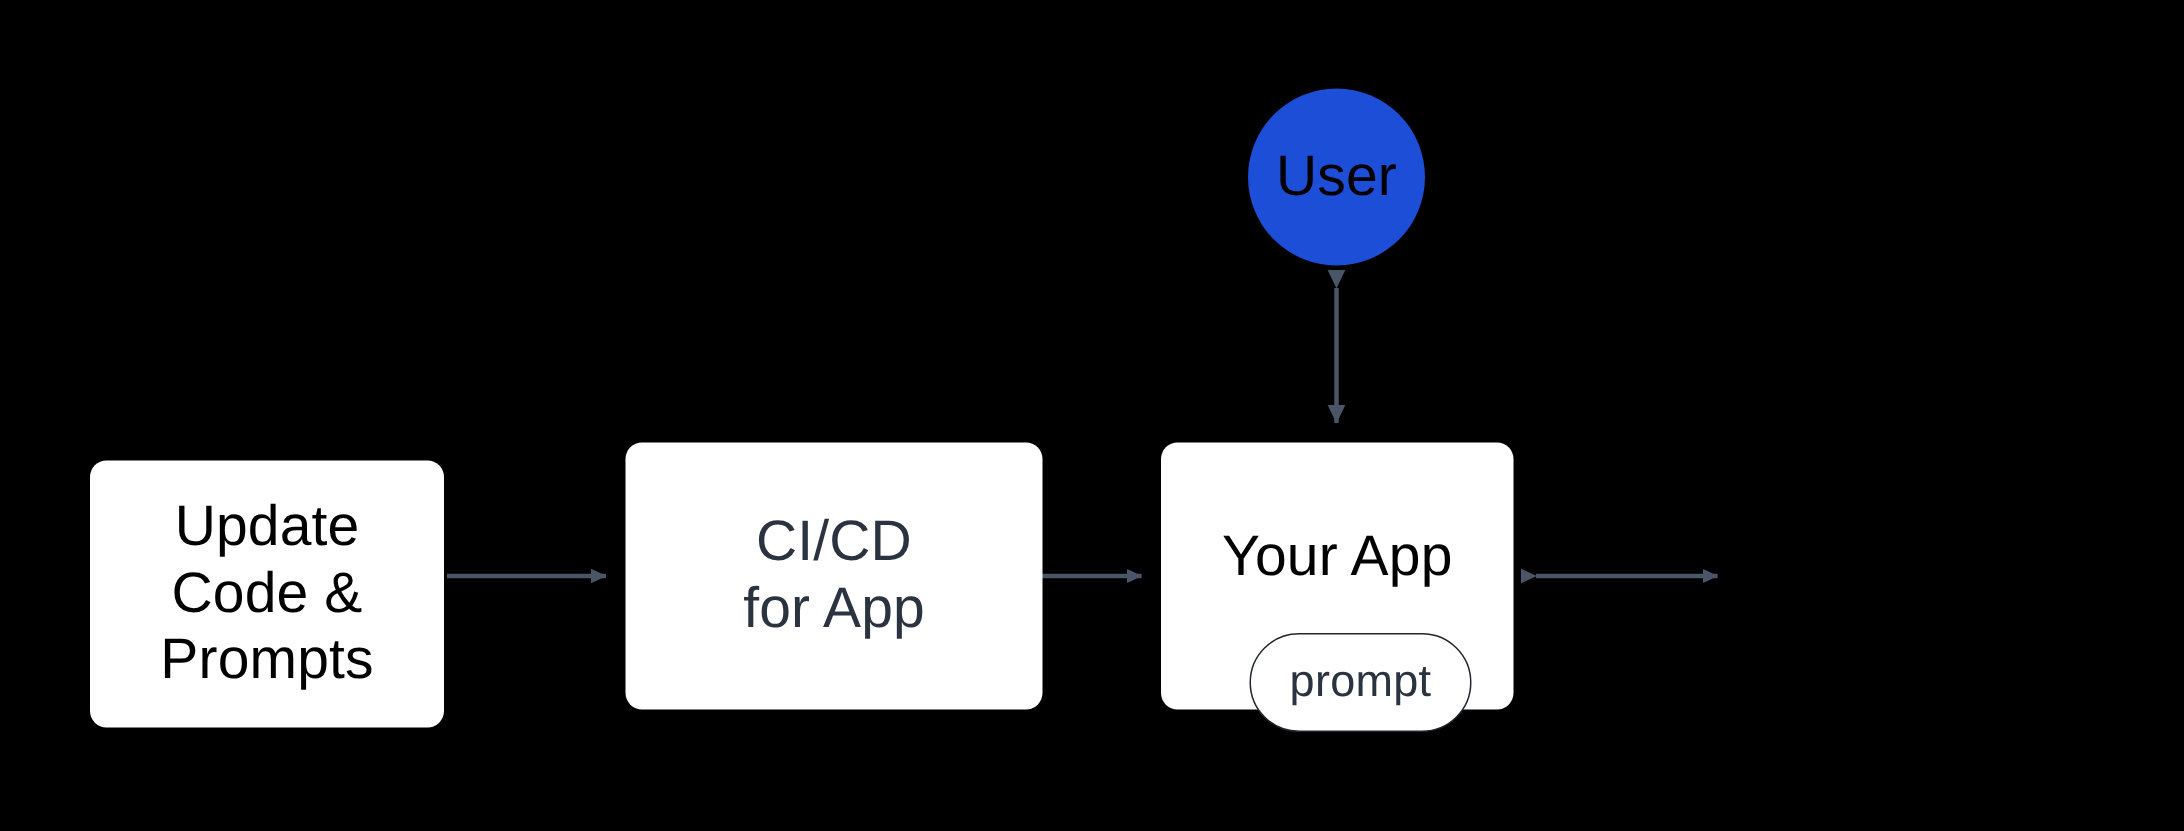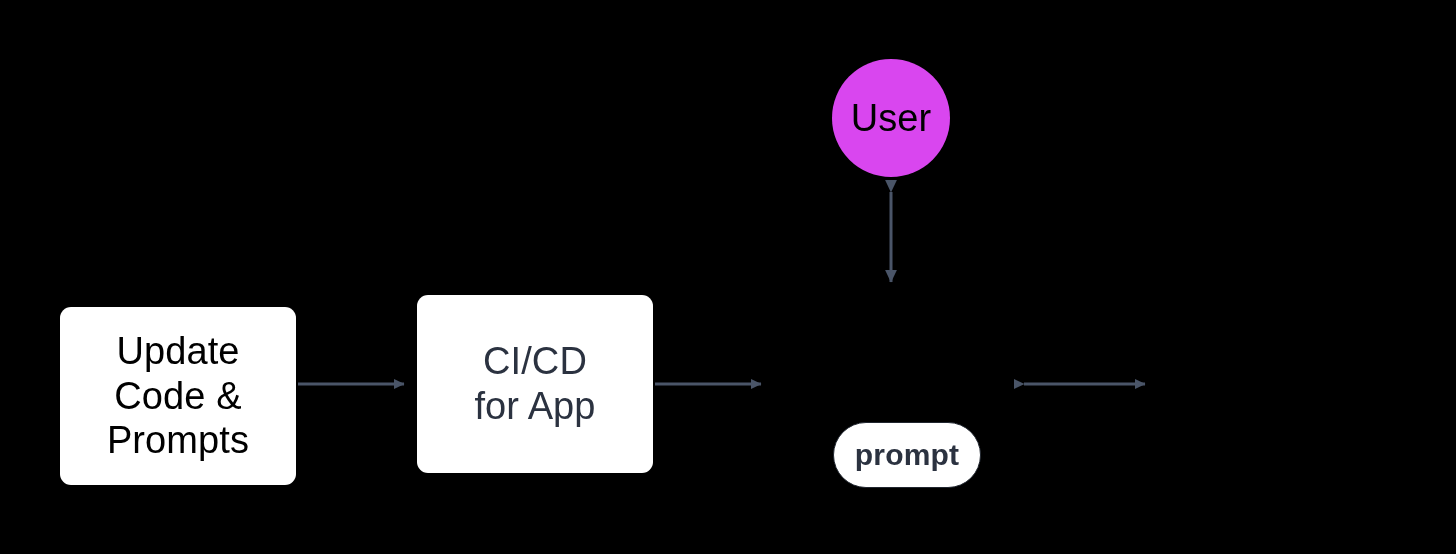--- a/index.html
+++ b/index.html
@@ -28,21 +28,21 @@
   .node-label {
     font-size: 38px;
     line-height: 1.18;
     letter-spacing: 0.1px;
     white-space: pre-line;
     color: #000000;
   }
   .node-label.navy { color: #2b3240; }
   .node-circle {
     position: absolute;
-    background: #d946ef;
+    background: #1d4ed8;
     border-radius: 50%;
     display: flex;
     align-items: center;
     justify-content: center;
   }
   .pill {
     position: absolute;
     background: #ffffff;
     border: 1.6px solid #20262f;
     border-radius: 999px;
@@ -60,26 +60,26 @@
   .edge-svg {
     position: absolute;
     left: 0;
     top: 0;
     width: 1456px;
     height: 554px;
     overflow: visible;
     pointer-events: none;
   }
   .box1 { left: 60px;   top: 295px; width: 236px; height: 178px; margin-top: 12px; }
-  .box2 { left: 417px;  top: 295px; width: 236px; height: 178px; }
+  .box2 { left: 417px;  top: 295px; width: 278px; height: 178px; }
   .box3 { left: 774px;  top: 295px; width: 235px; height: 178px; }
   .box4 { left: 1159px; top: 295px; width: 238px; height: 178px; }
   .circle1 { left: 832px; top: 59px; width: 118px; height: 118px; }
   .circle1 .node-label { font-size: 38px; }
-  .pill1 { left: 833px; top: 422px; width: 148px; height: 66px; font-weight: bold; }
+  .pill1 { left: 833px; top: 422px; width: 148px; height: 66px; }
   .box3-inner {
     position: absolute;
     left: 0; right: 0;
     top: 54px;
     text-align: center;
   }
 </style>
 </head>
 <body>
 
@@ -118,19 +118,24 @@
     <span class="node-label">Update
 Code &amp;
 Prompts</span>
   </div>
 
   <div class="node-box box2">
     <span class="node-label navy">CI/CD
 for App</span>
   </div>
 
+  <div class="node-box box3">
+    <div class="box3-inner">
+      <span class="node-label">Your App</span>
+    </div>
+  </div>
 
   <div class="pill pill1">
     <span class="pill-label">prompt</span>
   </div>
 
 
 </div>
 
 </body></html>

